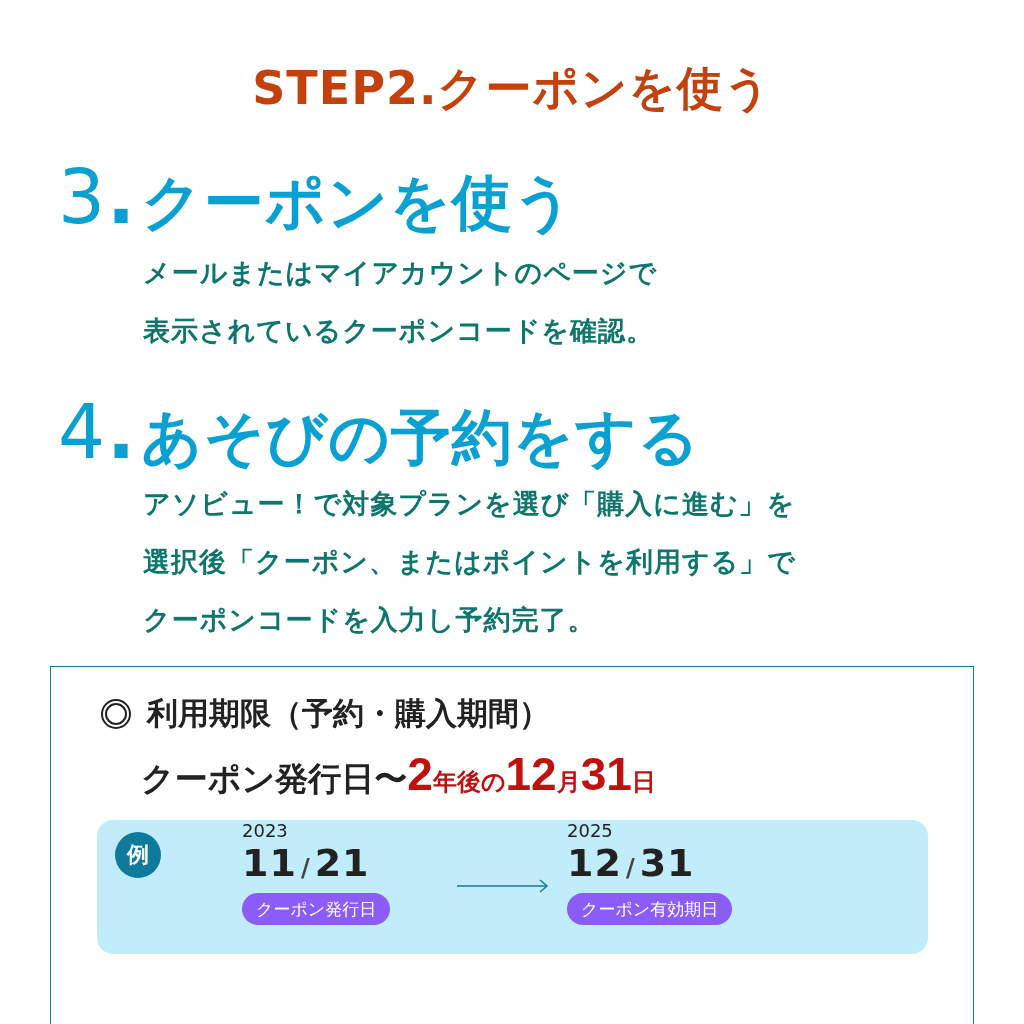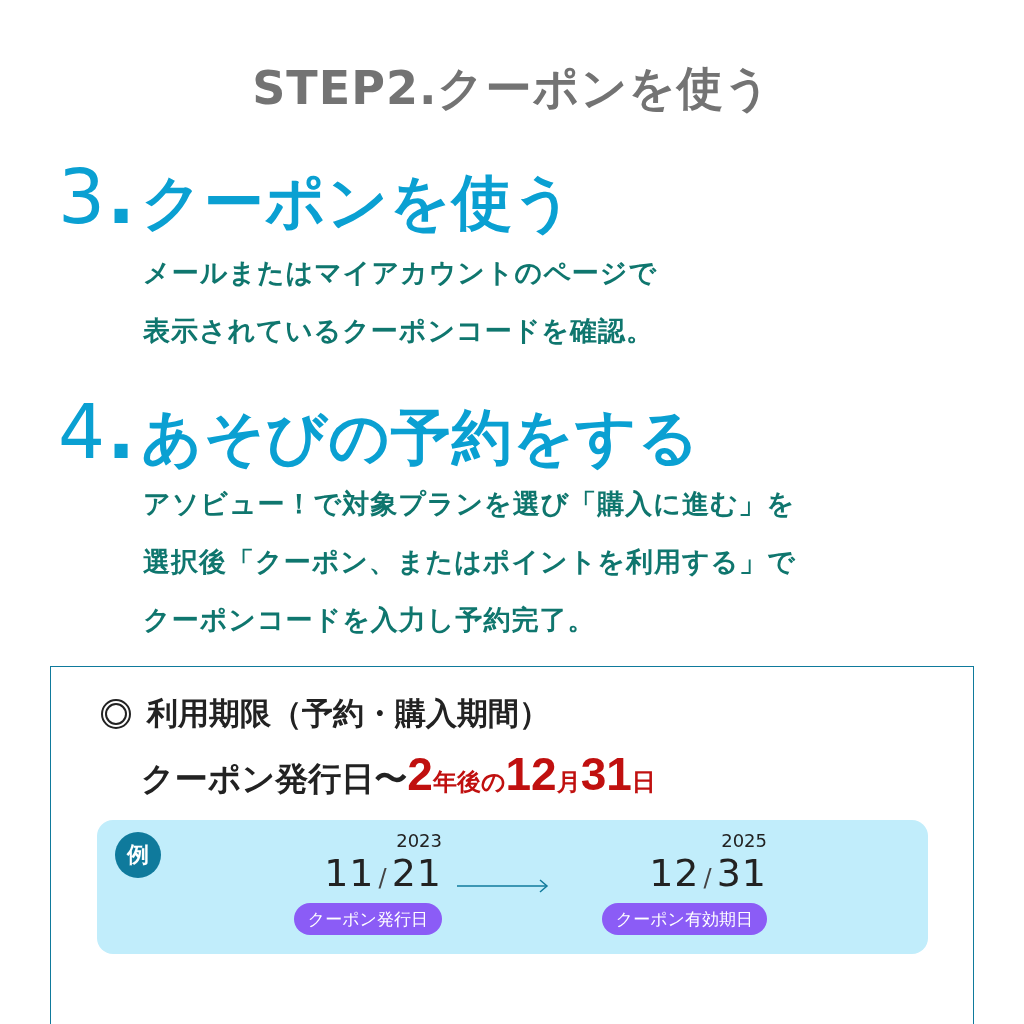--- a/index.html
+++ b/index.html
@@ -1,21 +1,21 @@
 <!DOCTYPE html>
 <html><head>
   <meta charset="utf-8">
   <style>
     * { margin: 0; padding: 0; box-sizing: border-box; }
     html, body { width: 1024px; height: 1024px; background: #ffffff; overflow: hidden; }
     body { position: relative; font-family: "DejaVu Sans", "Liberation Sans", sans-serif; color: #222222; }
 
     .step-title {
       position: absolute; left: 0; top: 58px; width: 1024px; text-align: center;
-      font-size: 46px; font-weight: bold; color: #737373; letter-spacing: 1px;
+      font-size: 46px; font-weight: bold; color: #c2410c; letter-spacing: 1px;
     }
 
     .section-heading {
       position: absolute; left: 58px; display: flex; align-items: baseline;
       color: #0aa0d2; font-weight: bold;
     }
     .section-heading .num { font-size: 74px; font-weight: normal; line-height: 1; }
     .section-heading .dot { font-size: 74px; line-height: 1; margin-left: 2px; margin-right: 6px; }
     .section-heading .head-text { font-size: 60px; line-height: 1; letter-spacing: 1px; }
 
@@ -53,26 +53,26 @@
     .example-panel {
       position: absolute; left: 46px; top: 153px; width: 831px; height: 134px;
       background: #c1edfb; border-radius: 16px;
     }
     .example-badge {
       position: absolute; left: 18px; top: 12px; width: 46px; height: 46px; border-radius: 50%;
       background: #0f7a9c; color: #ffffff; font-size: 22px; font-weight: bold;
       display: flex; align-items: center; justify-content: center;
     }
     .date-block {
-      position: absolute; top: 10px; width: 200px; text-align: right;
+      position: absolute; top: 0; width: 200px; text-align: left;
     }
     #date-start { left: 145px; }
     #date-end { left: 470px; }
     .date-year { font-size: 18px; color: #222222; line-height: 22px; }
-    .date-md { font-size: 38px; color: #222222; line-height: 42px; letter-spacing: 1px; }
+    .date-md { font-size: 38px; color: #222222; line-height: 42px; letter-spacing: 1px; font-weight: bold; }
     .date-md .slash { font-size: 24px; margin: 0 4px; color: #444; }
     .date-pill {
       display: inline-block; margin-top: 4px; background: #8b5cf6; color: #ffffff;
       font-size: 17px; padding: 5px 14px; border-radius: 18px; line-height: 22px;
     }
 
     .arrow {
       position: absolute; left: 360px; top: 58px; width: 92px; height: 16px;
     }
   </style>

